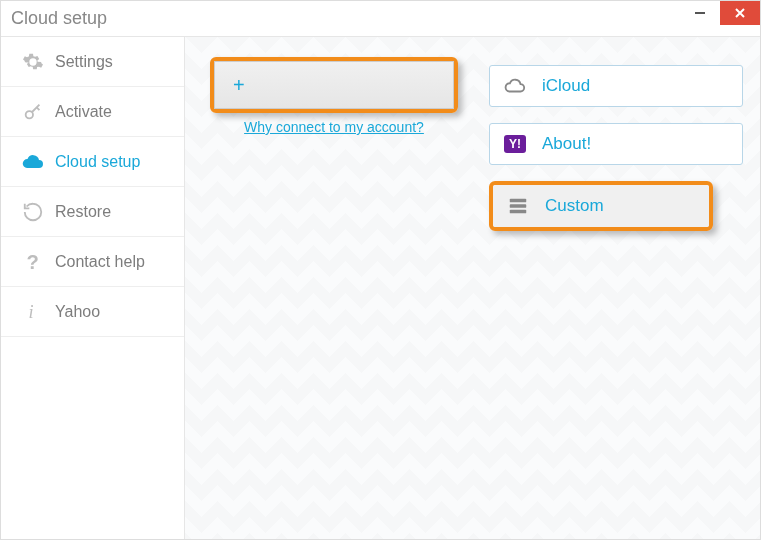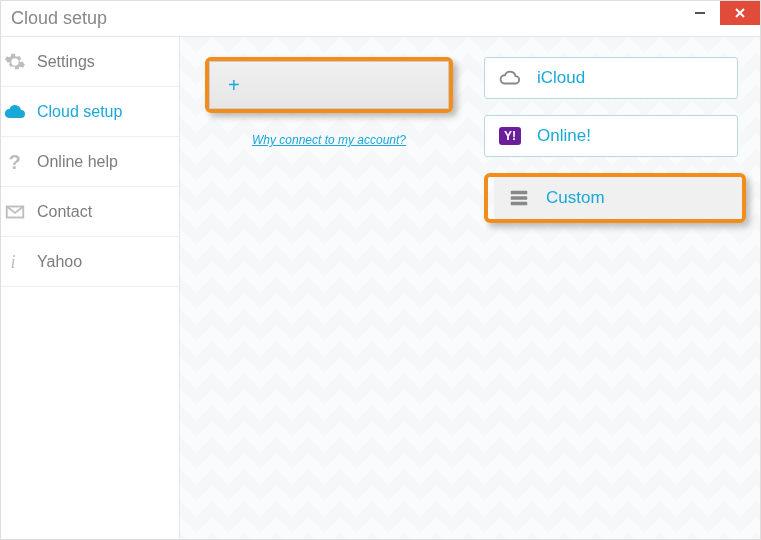--- a/index.html
+++ b/index.html
@@ -53,21 +53,21 @@
   }
   .sidebar {
     width: 184px;
     border-right: 1px solid #e6e6e6;
     background: #fff;
   }
   .side-item {
     display: flex;
     align-items: center;
     height: 50px;
-    padding-left: 2px;
+    padding-left: 20px;
     border-bottom: 1px solid #eee;
     color: #7d7d7d;
     font-size: 16px;
     cursor: pointer;
     gap: 10px;
   }
   .side-item.active { color: #1aa8d9; }
   .side-item .icon {
     width: 24px;
     height: 24px;
@@ -113,32 +113,32 @@
     font-size: 17px;
     gap: 14px;
     cursor: pointer;
   }
   .new-conn .plus {
     font-size: 20px;
     font-weight: normal;
     color: #1aa8d9;
   }
   .why-link {
-    margin-top: 20px;
+    margin-top: 6px;
     color: #1aa8d9;
-    font-size: 12px;
+    font-size: 14px;
     text-decoration: underline;
     cursor: pointer;
-    font-style: italic;
   }
   .col-right {
     flex: 1;
     display: flex;
     flex-direction: column;
     gap: 16px;
+    margin-top: 8px;
   }
   .provider {
     width: 254px;
     height: 42px;
     background: #fff;
     border: 1px solid #b8d6e8;
     border-radius: 3px;
     display: flex;
     align-items: center;
     padding-left: 14px;
@@ -151,22 +151,21 @@
     width: 22px;
     height: 22px;
     display: flex;
     align-items: center;
     justify-content: center;
   }
   .provider.custom-hl {
     background: #f0f0f0;
   }
   .custom-frame {
-    width: 262px;
-    padding-left: 6px;
+    width: 224px;
   }
   .yahoo-y {
     background: #6b1e9b;
     color: #fff;
     font-weight: bold;
     font-size: 12px;
     width: 22px;
     height: 18px;
     border-radius: 3px;
     display: flex;
@@ -199,49 +198,57 @@
     <div class="side-item">
       <span class="icon">
         <svg width="22" height="22" viewBox="0 0 24 24" fill="currentColor">
             <path d="M12 8a4 4 0 100 8 4 4 0 000-8zm9 4a7 7 0 01-.1 1.2l2 1.6-2 3.4-2.4-1a7 7 0 01-2 .1l-.4 2.6h-4l-.4-2.6a7 7 0 01-2-.8l-2.4 1-2-3.4 2-1.6A7 7 0 013 12a7 7 0 01.1-1.2l-2-1.6 2-3.4 2.4 1a7 7 0 012-.8L8 3h4l.4 2.6a7 7 0 012 .8l2.4-1 2 3.4-2 1.6c.1.4.2.8.2 1.2z"></path>
           </svg>
       </span>
       <span>Settings</span>
     </div>
 
 
+    <div class="side-item">
+      <span class="icon">
+        <svg width="22" height="22" viewBox="0 0 24 24" fill="none" stroke="currentColor" stroke-width="2">
+            <circle cx="8" cy="15" r="4"></circle>
+            <path d="M11 12l8-8M16 7l3 3"></path>
+          </svg>
+      </span>
+      <span>Activate</span>
+    </div>
 
     <div class="side-item active">
       <span class="icon">
         <svg width="24" height="24" viewBox="0 0 24 24" fill="currentColor">
             <path d="M6 18h12a4 4 0 000-8 6 6 0 00-11.5-1A4.5 4.5 0 006 18z"></path>
           </svg>
       </span>
       <span>Cloud setup</span>
     </div>
 
+    <div class="side-item">
+      <span class="icon">
+        <svg width="22" height="22" viewBox="0 0 24 24" fill="none" stroke="currentColor" stroke-width="2">
+            <path d="M3 12a9 9 0 109-9 9 9 0 00-7 3M3 3v5h5"></path>
+          </svg>
+      </span>
+      <span>Restore</span>
+    </div>
 
     <div class="side-item">
       <span class="icon">
         <svg width="22" height="22" viewBox="0 0 24 24" fill="currentColor">
             <text x="5" y="20" font-size="22" font-weight="bold">?</text>
           </svg>
       </span>
-      <span>Online help</span>
-    </div>
-
-    <div class="side-item">
-      <span class="icon">
-        <svg width="22" height="22" viewBox="0 0 24 24" fill="none" stroke="currentColor" stroke-width="2">
-            <rect x="3" y="6" width="18" height="12"></rect>
-            <path d="M3 6l9 7 9-7"></path>
-          </svg>
-      </span>
-      <span>Contact</span>
-    </div>
+      <span>Contact help</span>
+    </div>
+
 
     <div class="side-item">
       <span class="icon">
         <svg width="22" height="22" viewBox="0 0 24 24" fill="currentColor">
             <text x="7" y="19" font-size="20" font-style="italic" font-family="Georgia,serif">i</text>
           </svg>
       </span>
       <span>Yahoo</span>
     </div>
 
@@ -265,21 +272,21 @@
             </svg>
         </span>
         <span>iCloud</span>
       </div>
 
 
       <div class="provider">
         <span class="picon">
           <span class="yahoo-y">Y!</span>
         </span>
-        <span>Online!</span>
+        <span>About!</span>
       </div>
 
       <div class="highlight-frame custom-frame">
         <div class="provider custom-hl" style="border:none;width:100%;height:42px;">
           <span class="picon">
             <svg width="22" height="22" viewBox="0 0 24 24" fill="#888">
                 <rect x="3" y="4" width="18" height="4" rx="1"></rect>
                 <rect x="3" y="10" width="18" height="4" rx="1"></rect>
                 <rect x="3" y="16" width="18" height="4" rx="1"></rect>
               </svg>

